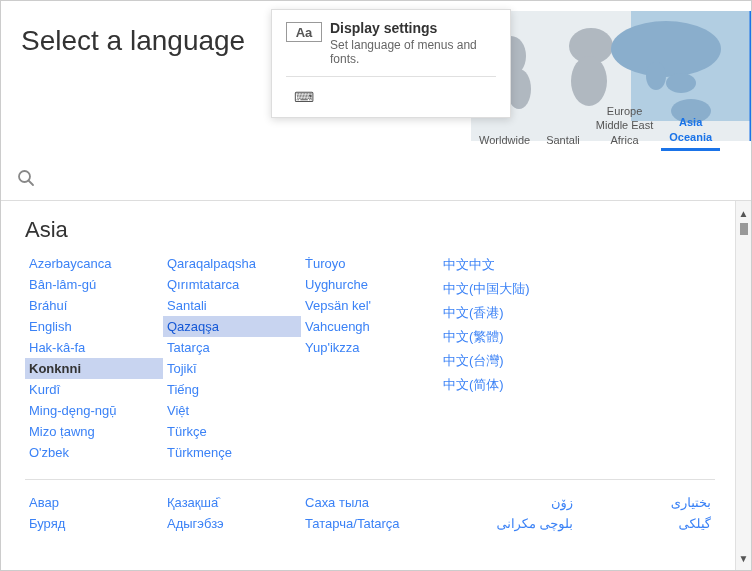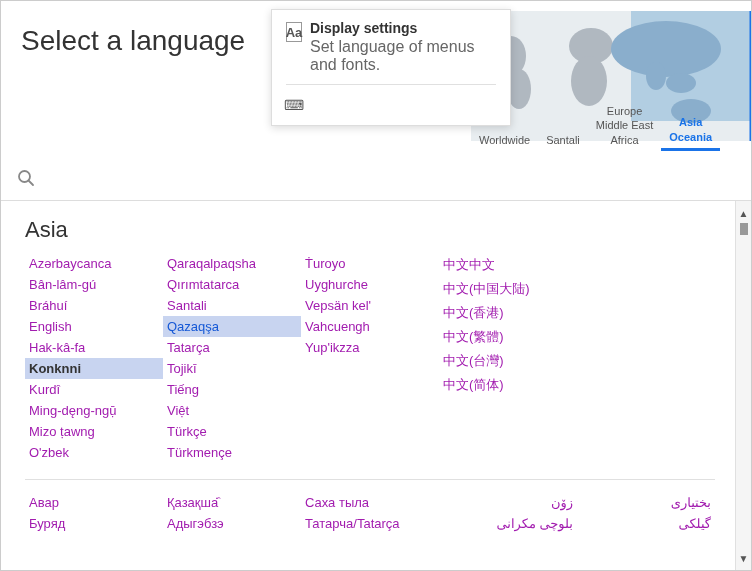--- a/index.html
+++ b/index.html
@@ -51,35 +51,35 @@
     .settings-item {
       display: flex;
       align-items: flex-start;
       margin-bottom: 10px;
       cursor: pointer;
     }
 
     .settings-item:last-child { margin-bottom: 0; }
 
     .settings-icon {
-      width: 16px;
+      width: 36px;
       height: 20px;
       margin-right: 8px;
       flex-shrink: 0;
       margin-top: 2px;
     }
 
     .settings-label {
       font-size: 14px;
       font-weight: bold;
       color: #333;
     }
 
     .settings-desc {
-      font-size: 16px;
+      font-size: 12px;
       color: #666;
       margin-top: 2px;
     }
 
     .divider-line {
       border: none;
       border-top: 1px solid #e0e0e0;
       margin: 8px 0;
     }
 
@@ -179,21 +179,21 @@
 
     .language-grid {
       display: grid;
       grid-template-columns: repeat(5, 1fr);
       gap: 2px 0;
       margin-bottom: 16px;
     }
 
     .lang-item {
       font-size: 13px;
-      color: #a21caf;
+      color: #3b82f6;
       padding: 3px 4px;
       cursor: pointer;
       white-space: nowrap;
     }
 
     .lang-item.highlighted {
       background: #c8d4f0;
       color: #1558d6;
     }
 

